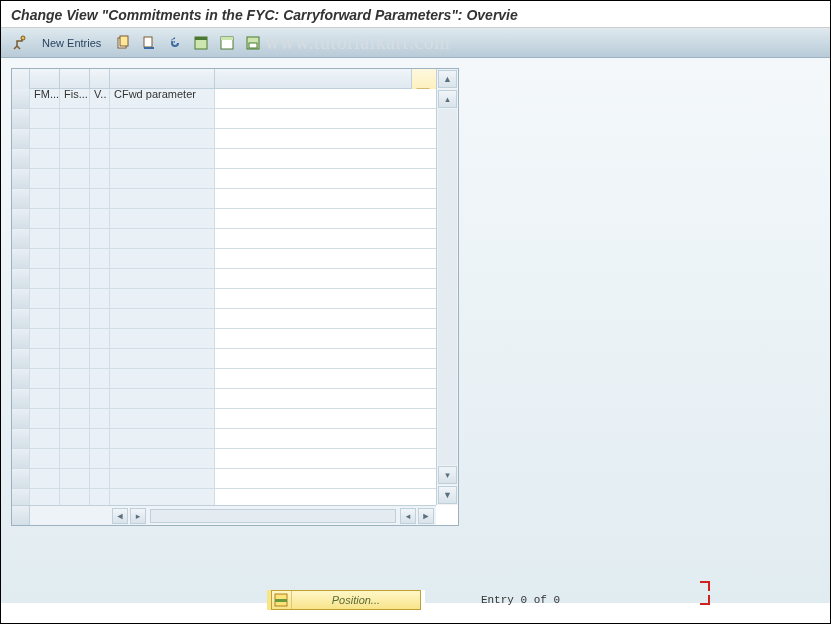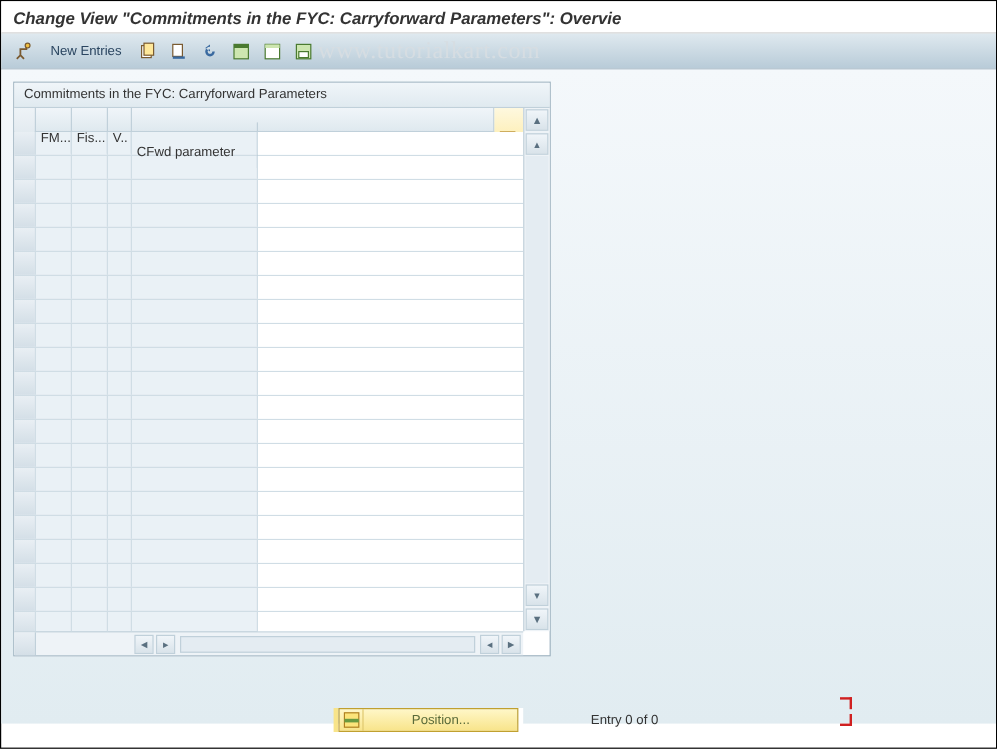--- a/index.html
+++ b/index.html
@@ -89,21 +89,21 @@
     padding: 19px 4px;
     font-size: 11px;
     color: #333;
     overflow: hidden;
     white-space: nowrap;
   }
   .hcell.c0 { width: 18px; background:linear-gradient(to bottom,#eef3f7,#d9e3ea); }
   .hcell.c1 { width: 30px; }
   .hcell.c2 { width: 30px; }
   .hcell.c3 { width: 20px; }
-  .hcell.c4 { width: 105px; margin-top: 12px; }
+  .hcell.c4 { width: 105px; }
   .hcell.cempty { flex: 1; }
   .hcell.config { width: 24px; text-align: center; background:linear-gradient(to bottom,#fef8df,#fdeaa0); cursor:pointer; border-right:none;}
   .config-icon svg { display:block; }
   .rows-container {
     height: 416px;
     overflow: hidden;
   }
   .row {
     display: flex;
     height: 20px;
@@ -173,22 +173,22 @@
     background:linear-gradient(to bottom,#fff7c8,#f8e48a);
     height:20px;
     width:150px;
     cursor:pointer;
     box-shadow: -4px 0 0 #f8e48a, 4px 0 0 #fff;
   }
   .position-btn .iconbox {
     width:20px;height:100%;display:flex;align-items:center;justify-content:center;
     border-right:1px solid #e0c870;
   }
-  .position-btn .lbl { flex:1; text-align:center; color:#5a6b3a; font-size:11px;}
-  .entry-text { font-size:11px; color:#333; }
+  .position-btn .lbl { flex:1; text-align:center; color:#5a6b3a; font-size:11px;font-style:italic;}
+  .entry-text { font-size:11px; color:#333;font-family:Liberation Mono, monospace; }
   .corner-brackets {
     position:absolute; right:120px; bottom:8px; width:40px;height:24px;
     pointer-events:none;
   }
   .corner-brackets::before, .corner-brackets::after {
     content:""; position:absolute; width:8px;height:8px;
   }
   .corner-brackets::before { top:0;right:0;border-top:2px solid #d02020;border-right:2px solid #d02020;}
   .corner-brackets::after { bottom:0;right:0;border-bottom:2px solid #d02020;border-right:2px solid #d02020;}
 
@@ -241,21 +241,20 @@
     <svg viewBox="0 0 16 16">
         <rect x="2" y="2" width="12" height="12" fill="#cde6b0" stroke="#4a7a30"></rect>
         <rect x="4" y="8" width="8" height="5" fill="#fff" stroke="#4a7a30"></rect>
       </svg>
   </div>
   <div class="watermark">www.tutorialkart.com</div>
 </div>
 
 <div class="content-area">
   <div class="table-panel">
-    <div class="panel-title">Commitments in the FYC: Carryforward Parameters</div>
     <div class="grid-wrap">
       <div class="grid-main">
         <div class="header-row">
           <div class="hcell c0"></div>
           <div class="hcell c1">FM...</div>
           <div class="hcell c2">Fis...</div>
           <div class="hcell c3">V..</div>
           <div class="hcell c4">CFwd parameter</div>
           <div class="hcell cempty"></div>
           <div class="hcell config">

